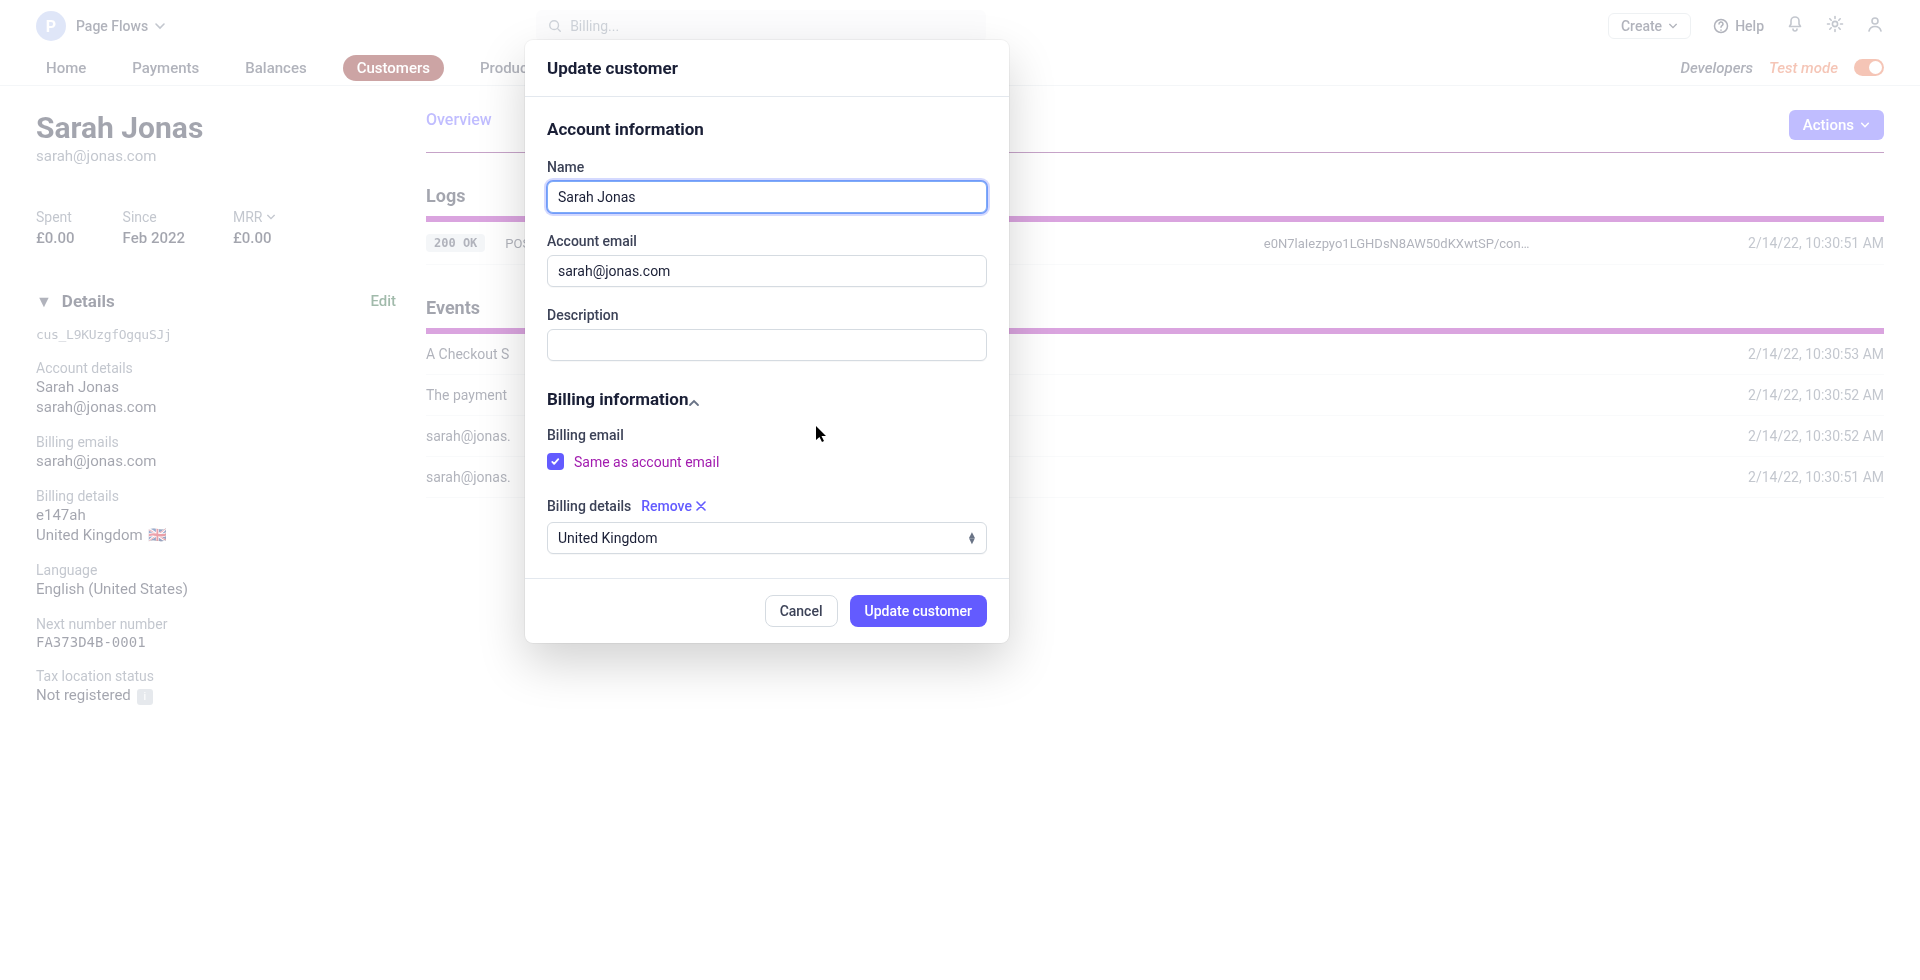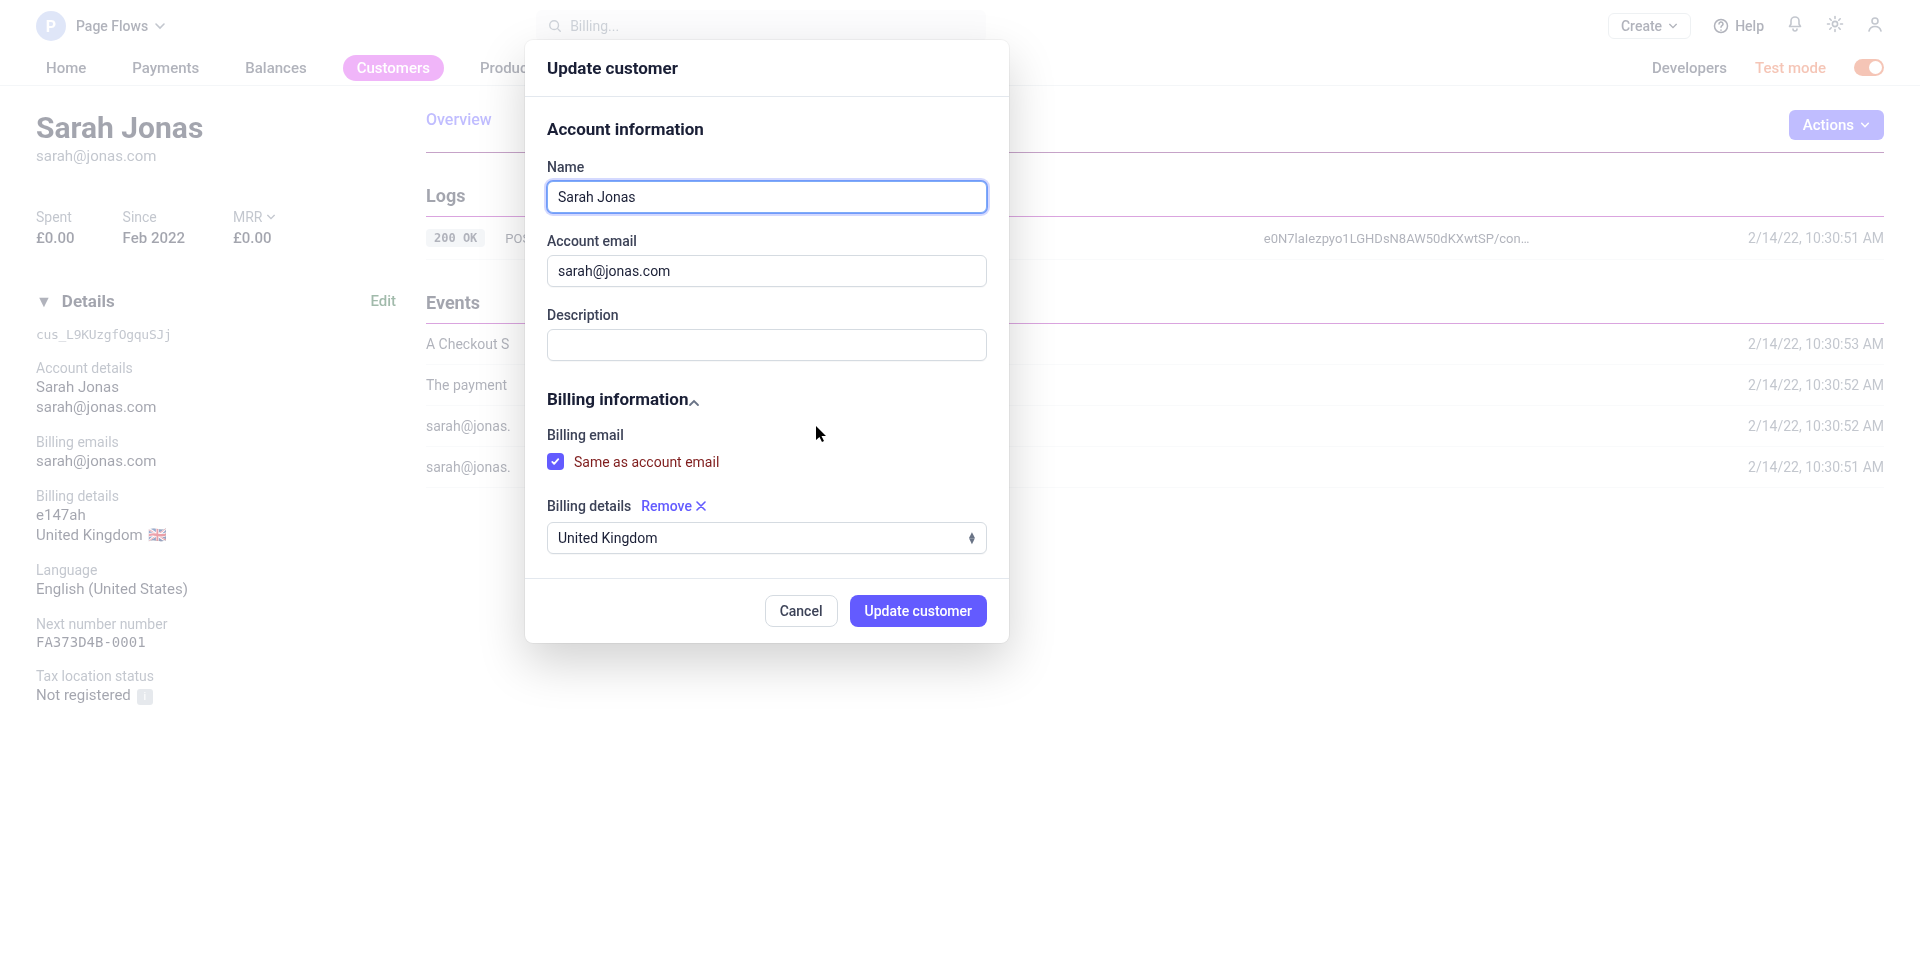--- a/index.html
+++ b/index.html
@@ -13,22 +13,22 @@
     .search { margin-left: 370px; width: 450px; height: 32px; border-radius: 6px; background: #f7f8fa; display: flex; align-items: center; padding: 0 12px; color: #8792a2; font-size: 14px; }
     .search svg { margin-right: 8px; }
     .topright { margin-left: auto; display: flex; align-items: center; gap: 22px; }
     .create-btn { border: 1px solid #d5dbe1; border-radius: 6px; padding: 4px 12px; display: flex; align-items: center; gap: 6px; color: #3c4257; font-size: 14px; font-weight: 500; }
     .help { display: flex; align-items: center; gap: 6px; color: #3c4257; font-size: 14px; font-weight: 500; }
     .icon-dim { color: #697386; }
 
     
     .navrow { height: 34px; display: flex; align-items: center; padding: 0 36px 2px; border-bottom: 1px solid #e3e8ee; gap: 26px; }
     .navitem { color: #3c4257; font-size: 15px; font-weight: 500; padding: 4px 10px; border-radius: 14px; }
-    .navitem.active { background: #d946ef; color: #fff; padding: 4px 14px; }
-    .navright { margin-left: auto; display: flex; align-items: flex-start; gap: 28px; }
+    .navitem.active { background: #7f1d1d; color: #fff; padding: 4px 14px; }
+    .navright { margin-left: auto; display: flex; align-items: flex-start; gap: 16px; font-style: italic; }
     .test { color: #e56f4a; font-size: 15px; font-weight: 500; }
     .toggle { width: 30px; height: 17px; border-radius: 10px; background: #e56f4a; position: relative; }
     .toggle::after { content: ""; position: absolute; right: 2px; top: 2px; width: 13px; height: 13px; border-radius: 50%; background: #fff; }
 
     
     .main { display: flex; padding: 24px 36px 0; gap: 0; }
     .left { width: 390px; }
     .right { flex: 1; }
 
     .cust-name { font-size: 30px; font-weight: 700; color: #1a1f36; }
@@ -49,41 +49,41 @@
     .dblock .lbl { color: #697386; font-size: 14px; }
     .dblock .val { color: #1a1f36; font-size: 15px; margin-top: 2px; }
     .flag { margin-left: 6px; }
     .info-badge { display: inline-flex; width: 16px; height: 16px; border-radius: 3px; background: #c1c9d2; color: #fff; align-items: center; justify-content: center; font-size: 11px; margin-left: 6px; }
 
     .tabs { display: flex; gap: 48px; border-bottom: 1px solid #701a75; padding-bottom: 12px; }
     .tab { color: #697386; font-size: 16px; font-weight: 500; }
     .tab.active { color: #635bff; }
     .actions { margin-left: auto; background: #635bff; color: #fff; border-radius: 6px; padding: 6px 14px; font-size: 15px; font-weight: 500; display: flex; align-items: center; gap: 6px; }
 
-    .sect-h { font-size: 18px; font-weight: 700; margin-top: 32px; border-bottom: 1px solid #a21caf; padding-bottom: 10px; }
+    .sect-h { font-size: 18px; font-weight: 700; margin-top: 32px; border-bottom: 6px solid #a21caf; padding-bottom: 10px; }
     .logrow, .evrow { display: flex; align-items: center; padding: 12px 0; border-bottom: 1px solid #f0f2f5; font-size: 14px; }
     .badge200 { background: #e3e8ee; color: #3c4257; padding: 2px 8px; border-radius: 4px; font-size: 12px; font-weight: 600; font-family: ui-monospace, Menlo, monospace; }
     .logpath { margin-left: 20px; color: #3c4257; font-family: ui-monospace, Menlo, monospace; font-size: 13px; }
     .ts { margin-left: auto; color: #697386; font-size: 14px; }
     .evtext { color: #3c4257; }
 
     
     .scrim { position: absolute; inset: 0; background: rgba(255,255,255,0.6); }
     .modal { position: absolute; left: 525px; top: 40px; width: 484px; background: #fff; border-radius: 8px; box-shadow: 0 20px 48px rgba(0,0,0,0.18), 0 0 0 1px rgba(0,0,0,0.04); display: flex; flex-direction: column; }
     .m-head { padding: 18px 22px; font-size: 17px; font-weight: 700; border-bottom: 1px solid #e3e8ee; }
     .m-body { padding: 22px 22px 24px; }
     .m-sect { font-size: 17px; font-weight: 700; color: #1a1f36; }
     .field { margin-top: 20px; }
     .field label { display: block; font-size: 14px; color: #3c4257; font-weight: 500; margin-bottom: 6px; }
     .input { width: 100%; height: 32px; border: 1px solid #d5dbe1; border-radius: 6px; padding: 0 10px; font-size: 14px; color: #1a1f36; box-shadow: 0 1px 1px rgba(0,0,0,0.03); }
     .input.focus { border-color: #7dabf8; box-shadow: 0 0 0 3px rgba(84,105,255,0.25), 0 0 0 1px #7dabf8; outline: none; }
     .select { position: relative; }
     .select .updn { position: absolute; right: 10px; top: 50%; transform: translateY(-50%); color: #697386; font-size: 10px; line-height: 6px; }
     .billing-h { margin-top: 28px; font-size: 17px; font-weight: 700; display: flex; align-items: flex-end; }
-    .checkrow { margin-top: 10px; display: flex; align-items: center; gap: 10px; font-size: 14px; color: #7f1d1d; }
+    .checkrow { margin-top: 10px; display: flex; align-items: center; gap: 10px; font-size: 14px; color: #a21caf; }
     .check { width: 17px; height: 17px; border-radius: 4px; background: #635bff; display: flex; align-items: center; justify-content: center; color: #fff; }
     .billdet { margin-top: 28px; display: flex; align-items: center; gap: 10px; font-size: 14px; }
     .billdet .lbl { color: #3c4257; font-weight: 500; }
     .billdet .rm { color: #635bff; font-weight: 500; display: flex; align-items: center; gap: 4px; }
     .m-foot { border-top: 1px solid #e3e8ee; padding: 16px 22px; display: flex; justify-content: flex-end; gap: 12px; }
     .btn { border-radius: 8px; padding: 7px 14px; font-size: 14px; font-weight: 500; border: 1px solid transparent; }
     .btn.secondary { background: #fff; color: #3c4257; border-color: #d5dbe1; }
     .btn.primary { background: #635bff; color: #fff; }
 
     .cursor { position: absolute; left: 815px; top: 425px; font-size: 18px; color: #000; pointer-events: none; }

